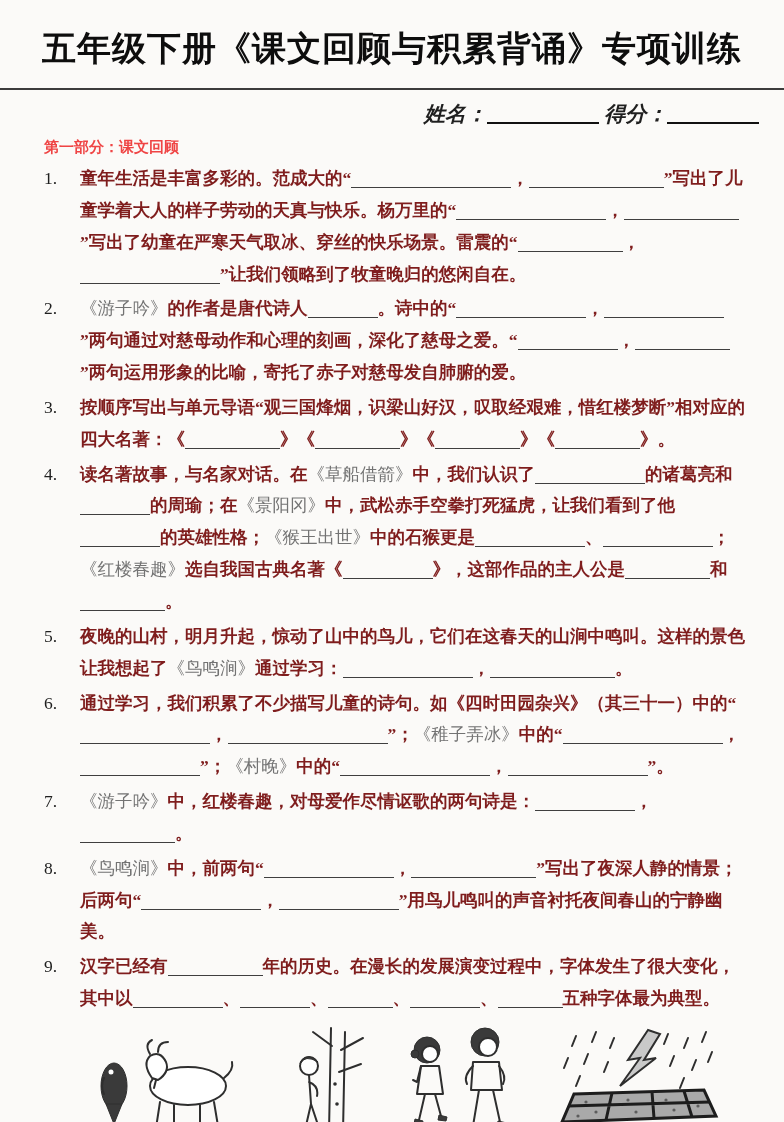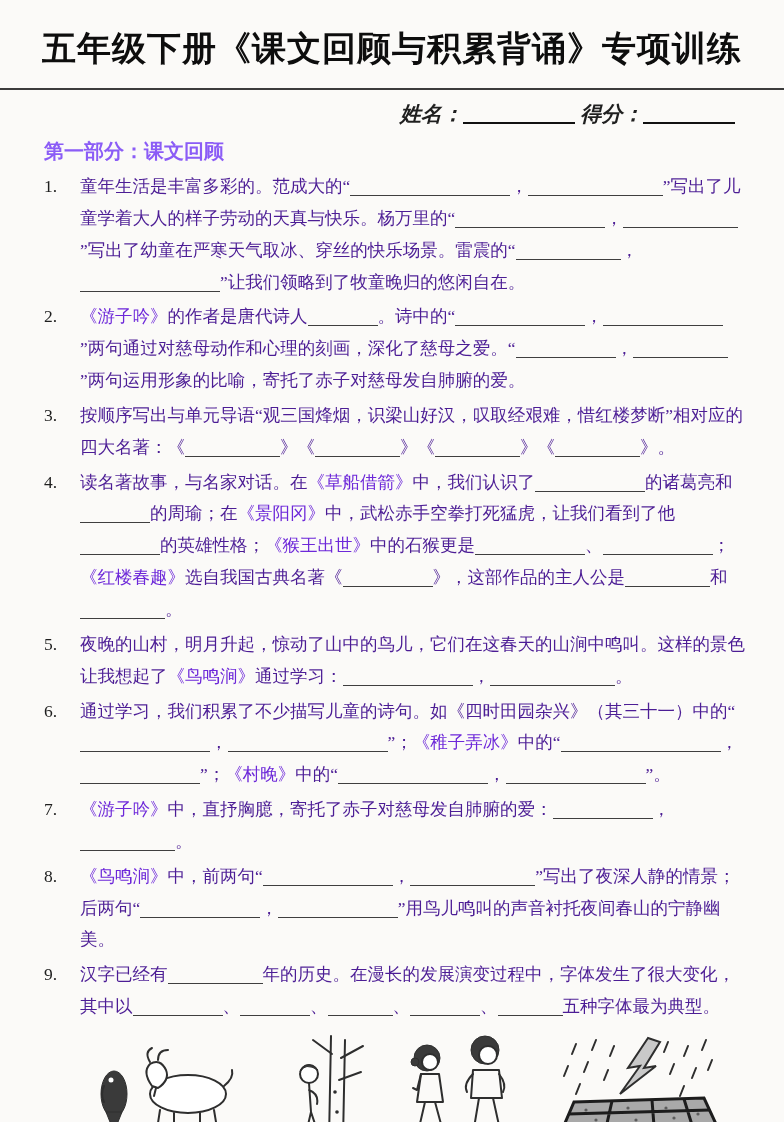--- a/index.html
+++ b/index.html
@@ -17,34 +17,35 @@
     font-family:"Liberation Sans","DejaVu Sans",sans-serif;
     font-weight:bold;font-size:34px;letter-spacing:1px;
     color:#0d0d0d;white-space:nowrap;
   }
   .title-rule{border-top:2px solid #3c3c3c;width:100%;margin-top:8px;}
   .name-row{
     padding:10px 30px 0 400px;
     font-family:"Liberation Serif","DejaVu Serif",serif;
     font-weight:bold;font-size:21px;font-style:italic;
     white-space:nowrap;
+    margin-left:24px;
   }
   .name-blank{display:inline-block;border-bottom:2px solid #111;height:1em;vertical-align:-3px;}
   .w115{width:112px;} .w95{width:92px;}
   .section-heading{
     padding:10px 44px 2px 44px;
-    font-weight:bold;font-size:20px;
-    color:#8b5cf6;
+    font-weight:bold;font-size:15px;
+    color:#ef4444;
   }
   .questions{padding:4px 38px 0 44px;}
   .question{display:flex;align-items:flex-start;margin:0 0 3px 0;font-size:17.5px;line-height:1.82;}
   .q-num{flex:0 0 36px;padding-top:0;}
   .q-body{flex:1;}
-  .q-text{color:#4c1d95;}
-  .book-title{color:#6d28d9;}
+  .q-text{color:#7f1d1d;font-weight:bold;}
+  .book-title{color:#737373;}
   .blank{
     display:inline-block;
     border-bottom:1.6px solid #3f3f3f;
     height:1em;vertical-align:-4px;
   }
   .rebus-row{
     display:flex;justify-content:space-between;align-items:flex-end;
     padding:6px 60px 0 86px;
   }
   .rebus-fig{margin:0;text-align:left;}
@@ -91,21 +92,21 @@
       <div class="question">
         <span class="q-num">5.</span>
         <span class="q-body"><span class="q-text">夜晚的山村，明月升起，惊动了山中的鸟儿，它们在这春天的山涧中鸣叫。这样的景色让我想起了</span><span class="book-title">《鸟鸣涧》</span><span class="q-text">通过学习：</span><span class="blank" style="width: 130px;"></span><span class="q-text">，</span><span class="blank" style="width: 125px;"></span><span class="q-text">。</span></span>
       </div>
       <div class="question">
         <span class="q-num">6.</span>
         <span class="q-body"><span class="q-text">通过学习，我们积累了不少描写儿童的诗句。如《四时田园杂兴》（其三十一）中的“</span><span class="blank" style="width: 130px;"></span><span class="q-text">，</span><span class="blank" style="width: 160px;"></span><span class="q-text">”；</span><span class="book-title">《稚子弄冰》</span><span class="q-text">中的“</span><span class="blank" style="width: 160px;"></span><span class="q-text">，</span><span class="blank" style="width: 120px;"></span><span class="q-text">”；</span><span class="book-title">《村晚》</span><span class="q-text">中的“</span><span class="blank" style="width: 150px;"></span><span class="q-text">，</span><span class="blank" style="width: 140px;"></span><span class="q-text">”。</span></span>
       </div>
       <div class="question">
         <span class="q-num">7.</span>
-        <span class="q-body"><span class="book-title">《游子吟》</span><span class="q-text">中，直抒胸臆，寄托了赤子对慈母发自肺腑的爱：</span><span class="blank" style="width: 100px;"></span><span class="q-text">，</span><span class="blank" style="width: 95px;"></span><span class="q-text">。</span></span>
+        <span class="q-body"><span class="book-title">《游子吟》</span><span class="q-text">中，红楼春趣，对母爱作尽情讴歌的两句诗是：</span><span class="blank" style="width: 100px;"></span><span class="q-text">，</span><span class="blank" style="width: 95px;"></span><span class="q-text">。</span></span>
       </div>
       <div class="question">
         <span class="q-num">8.</span>
         <span class="q-body"><span class="book-title">《鸟鸣涧》</span><span class="q-text">中，前两句“</span><span class="blank" style="width: 130px;"></span><span class="q-text">，</span><span class="blank" style="width: 125px;"></span><span class="q-text">”写出了夜深人静的情景；后两句“</span><span class="blank" style="width: 120px;"></span><span class="q-text">，</span><span class="blank" style="width: 120px;"></span><span class="q-text">”用鸟儿鸣叫的声音衬托夜间春山的宁静幽美。</span></span>
       </div>
       <div class="question">
         <span class="q-num">9.</span>
         <span class="q-body"><span class="q-text">汉字已经有</span><span class="blank" style="width: 95px;"></span><span class="q-text">年的历史。在漫长的发展演变过程中，字体发生了很大变化，其中以</span><span class="blank" style="width: 90px;"></span><span class="q-text">、</span><span class="blank" style="width: 70px;"></span><span class="q-text">、</span><span class="blank" style="width: 65px;"></span><span class="q-text">、</span><span class="blank" style="width: 70px;"></span><span class="q-text">、</span><span class="blank" style="width: 65px;"></span><span class="q-text">五种字体最为典型。</span></span>
       </div>
     </div>

